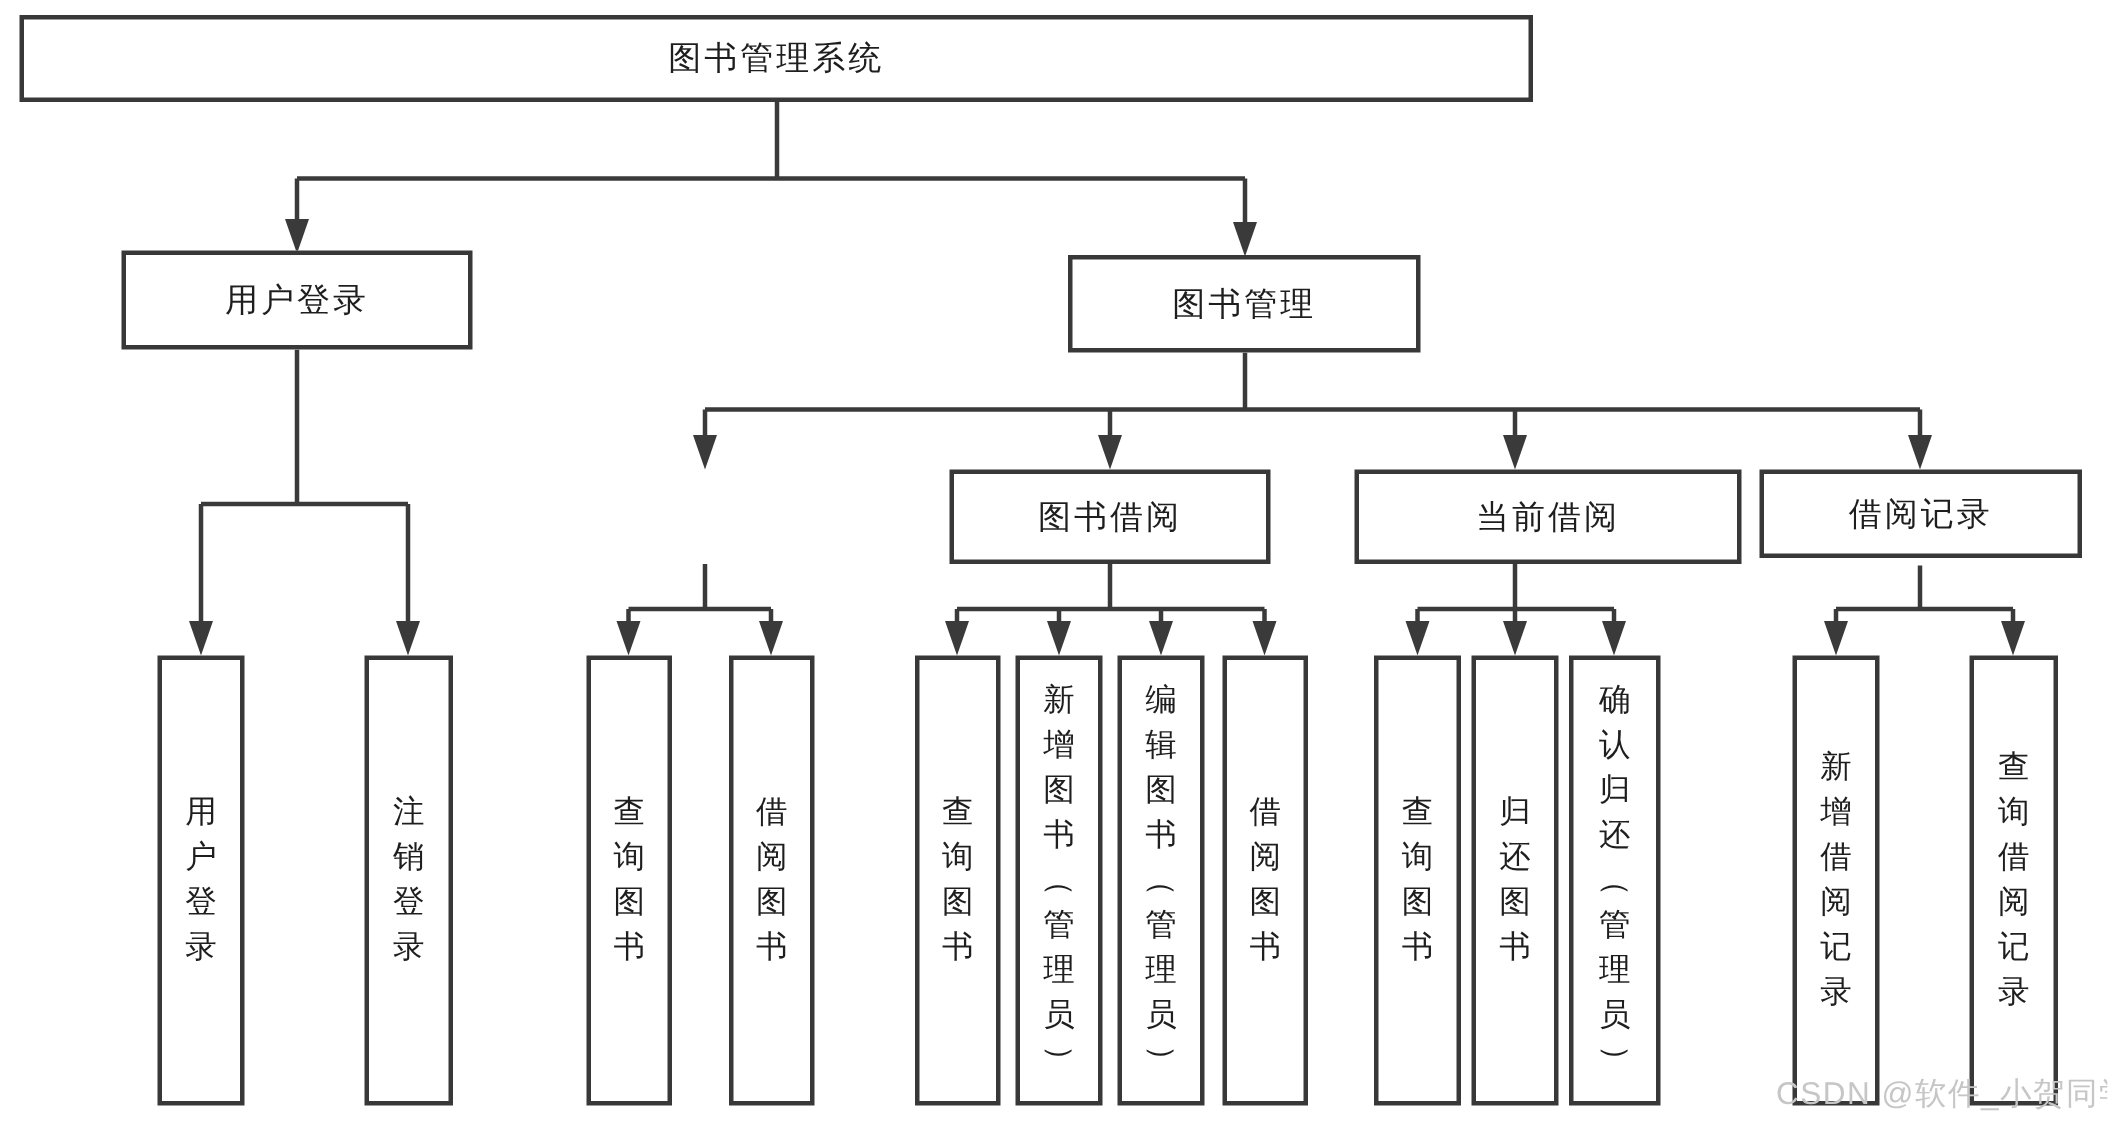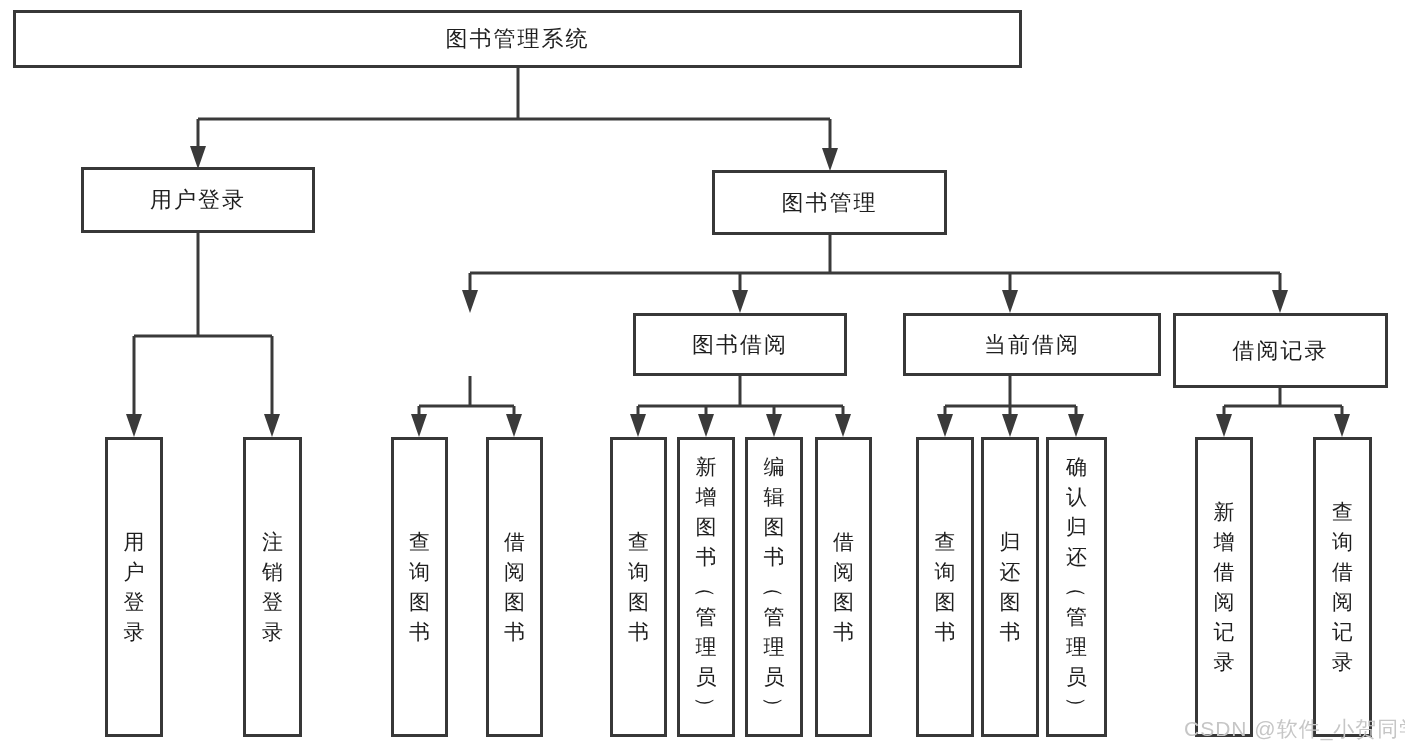--- a/index.html
+++ b/index.html
@@ -129,21 +129,21 @@
   <div class="box" style="left:712px;top:170px;width:235px;height:65px;">
     <span class="hlabel">图书管理</span>
   </div>
 
   <div class="box" style="left:633px;top:313px;width:214px;height:63px;">
     <span class="hlabel">图书借阅</span>
   </div>
   <div class="box" style="left:903px;top:313px;width:258px;height:63px;">
     <span class="hlabel">当前借阅</span>
   </div>
-  <div class="box" style="left:1173px;top:313px;width:215px;height:75px;">
+  <div class="box" style="left:1173px;top:313px;width:215px;height:59px;">
     <span class="hlabel">借阅记录</span>
   </div>
 
   <div class="box vbox" style="left:105px;top:437px;width:58px;height:300px;">
     <span class="vtext">
         <span class="vchar">用</span>
         <span class="vchar">户</span>
         <span class="vchar">登</span>
         <span class="vchar">录</span>
       </span>

